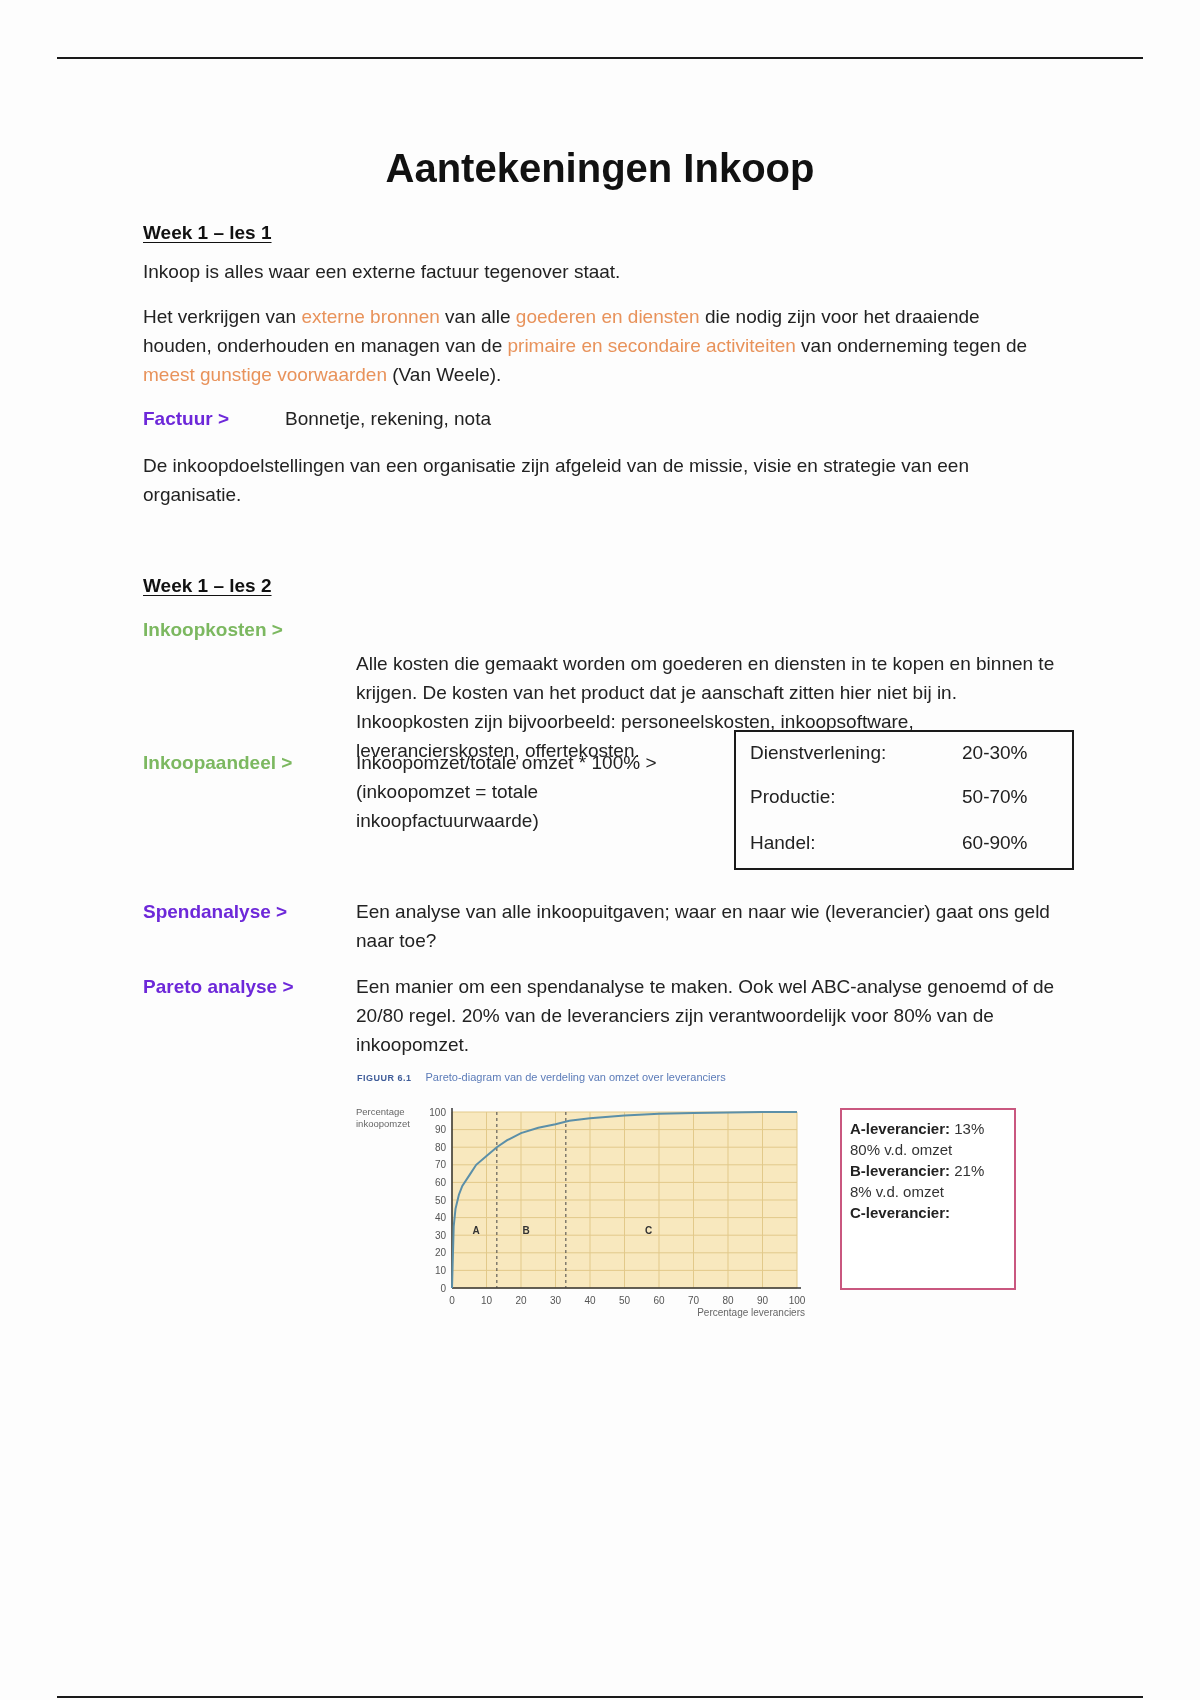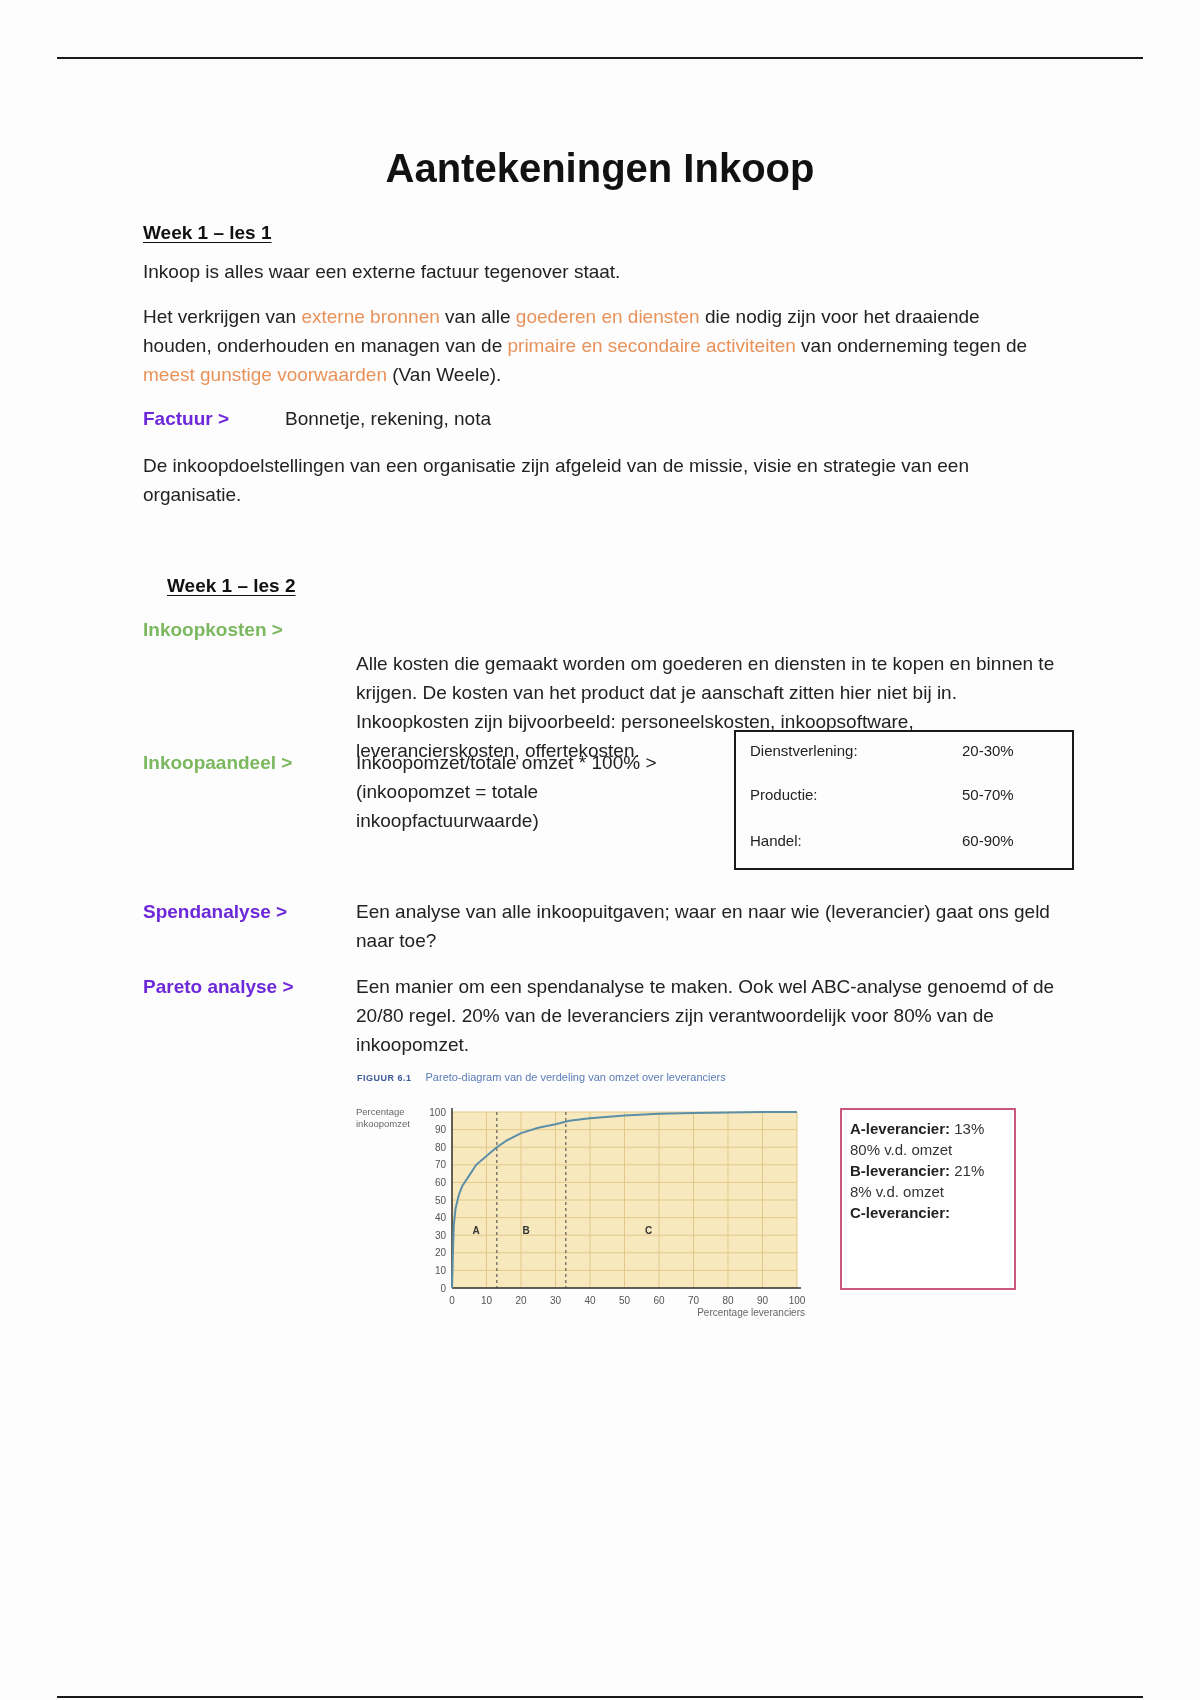--- a/index.html
+++ b/index.html
@@ -8,21 +8,21 @@
   .rule { position:absolute; left:57px; width:1086px; height:2px; background:#1a1a1a; }
   .abs { position:absolute; }
   .title { left:0; width:1200px; top:146px; text-align:center; font-size:40px; font-weight:bold; color:#111; }
   .h { font-size:19px; font-weight:bold; text-decoration:underline; text-underline-offset:3px; color:#111; }
   .p { font-size:19px; line-height:29px; color:#222; }
   .hl { color:#e8925a; }
   .term { font-size:19px; font-weight:bold; color:#6d28d9; }
   .term.green { color:#7cb860; font-weight:bold; }
   .def { left:356px; width:700px; font-size:19px; line-height:29px; color:#222; }
   .box { left:734px; top:730px; width:340px; height:140px; border:2px solid #1a1a1a; box-sizing:border-box; }
-  .box-row { position:absolute; left:14px; right:14px; font-size:15px; color:#222; }
+  .box-row { position:absolute; left:14px; right:14px; font-size:19px; color:#222; }
   .box-row .v { position:absolute; left:212px; }
   .fig-caption { left:357px; top:1071px; font-size:11px; color:#5b7bb8; }
   .fig-caption b { color:#3f5c99; font-size:9px; margin-right:14px; letter-spacing:0.5px; }
   .legend { left:840px; top:1108px; width:176px; height:182px; border:2px solid #c9577f; box-sizing:border-box; padding:8px 8px;
             font-size:15px; line-height:21px; color:#333; background:#fff; }
   .legend b { color:#222; }
 </style>
 </head>
 <body>
 
@@ -34,21 +34,21 @@
 
 <div class="abs p" style="left:143px; top:257px; width:900px;">Inkoop is alles waar een externe factuur tegenover staat.</div>
 
 <div class="abs p" id="defpara" style="left:143px; top:302px; width:900px;"><span>Het verkrijgen van </span><span class="hl">externe bronnen</span><span> van alle </span><span class="hl">goederen en diensten</span><span> die nodig zijn voor het draaiende houden, onderhouden en managen van de </span><span class="hl">primaire en secondaire activiteiten</span><span> van onderneming tegen de </span><span class="hl">meest gunstige voorwaarden</span><span> (Van Weele).</span></div>
 
 <div class="abs term" style="left:143px; top:408px;">Factuur &gt;</div>
 <div class="abs p" style="left:285px; top:404px;">Bonnetje, rekening, nota</div>
 
 <div class="abs p" style="left:143px; top:451px; width:900px;">De inkoopdoelstellingen van een organisatie zijn afgeleid van de missie, visie en strategie van een organisatie.</div>
 
-<div class="abs h" style="left:143px; top:575px;margin-left:24px;">Week 1 – les 2</div>
+<div class="abs h" style="left:143px; top:575px;">Week 1 – les 2</div>
 
 <div class="abs term green" style="left:143px; top:619px;">Inkoopkosten &gt;</div>
 <div class="abs def" style="top:605px; width:700px;margin-top:44px;">Alle kosten die gemaakt worden om goederen en diensten in te kopen en binnen te krijgen. De kosten van het product dat je aanschaft zitten hier niet bij in. Inkoopkosten zijn bijvoorbeeld: personeelskosten, inkoopsoftware, leverancierskosten, offertekosten.</div>
 
 <div class="abs term green" style="left:143px; top:752px;">Inkoopaandeel &gt;</div>
 <div class="abs def" style="top:748px; width:330px;">Inkoopomzet/totale omzet * 100% &gt; (inkoopomzet = totale inkoopfactuurwaarde)</div>
 
 <div class="abs box">
   <div class="box-row" style="top:10px;">
     <span>Dienstverlening:</span>

